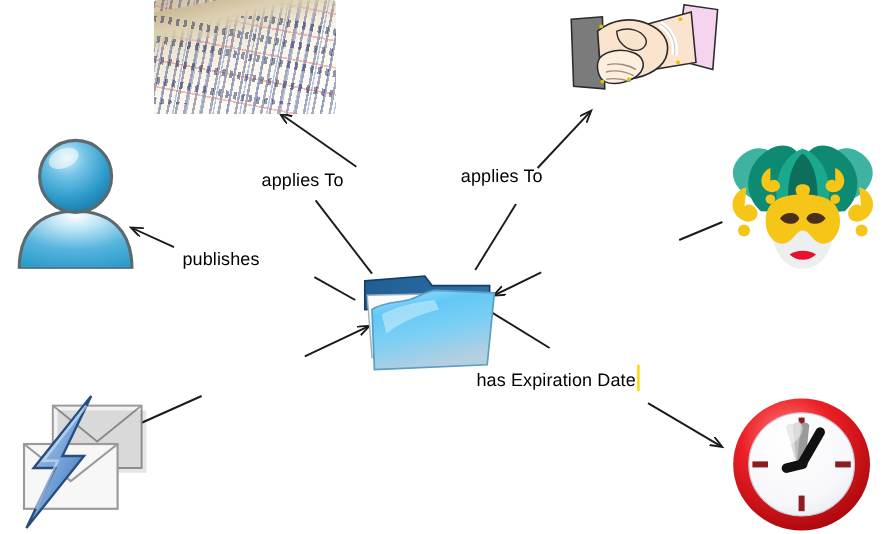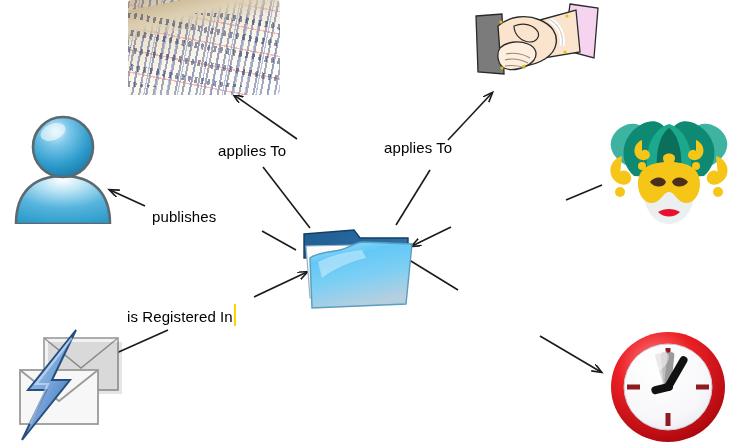--- a/index.html
+++ b/index.html
@@ -319,18 +319,18 @@
 
   <div class="edge-label" style="left:384px; top:139px;">
     <span>applies To</span>
   </div>
 
   <div class="edge-label" style="left:152px; top:208px;">
     <span>publishes</span>
   </div>
 
 
-  <div class="edge-label" style="left:127px; top:304px;">
-    <span>is Registered In</span><span class="caret"></span>
-  </div>
-
+
+  <div class="edge-label" style="left:397px; top:304px;">
+    <span>has Expiration Date</span><span class="caret"></span>
+  </div>
 
 </div>
 
 </body></html>

